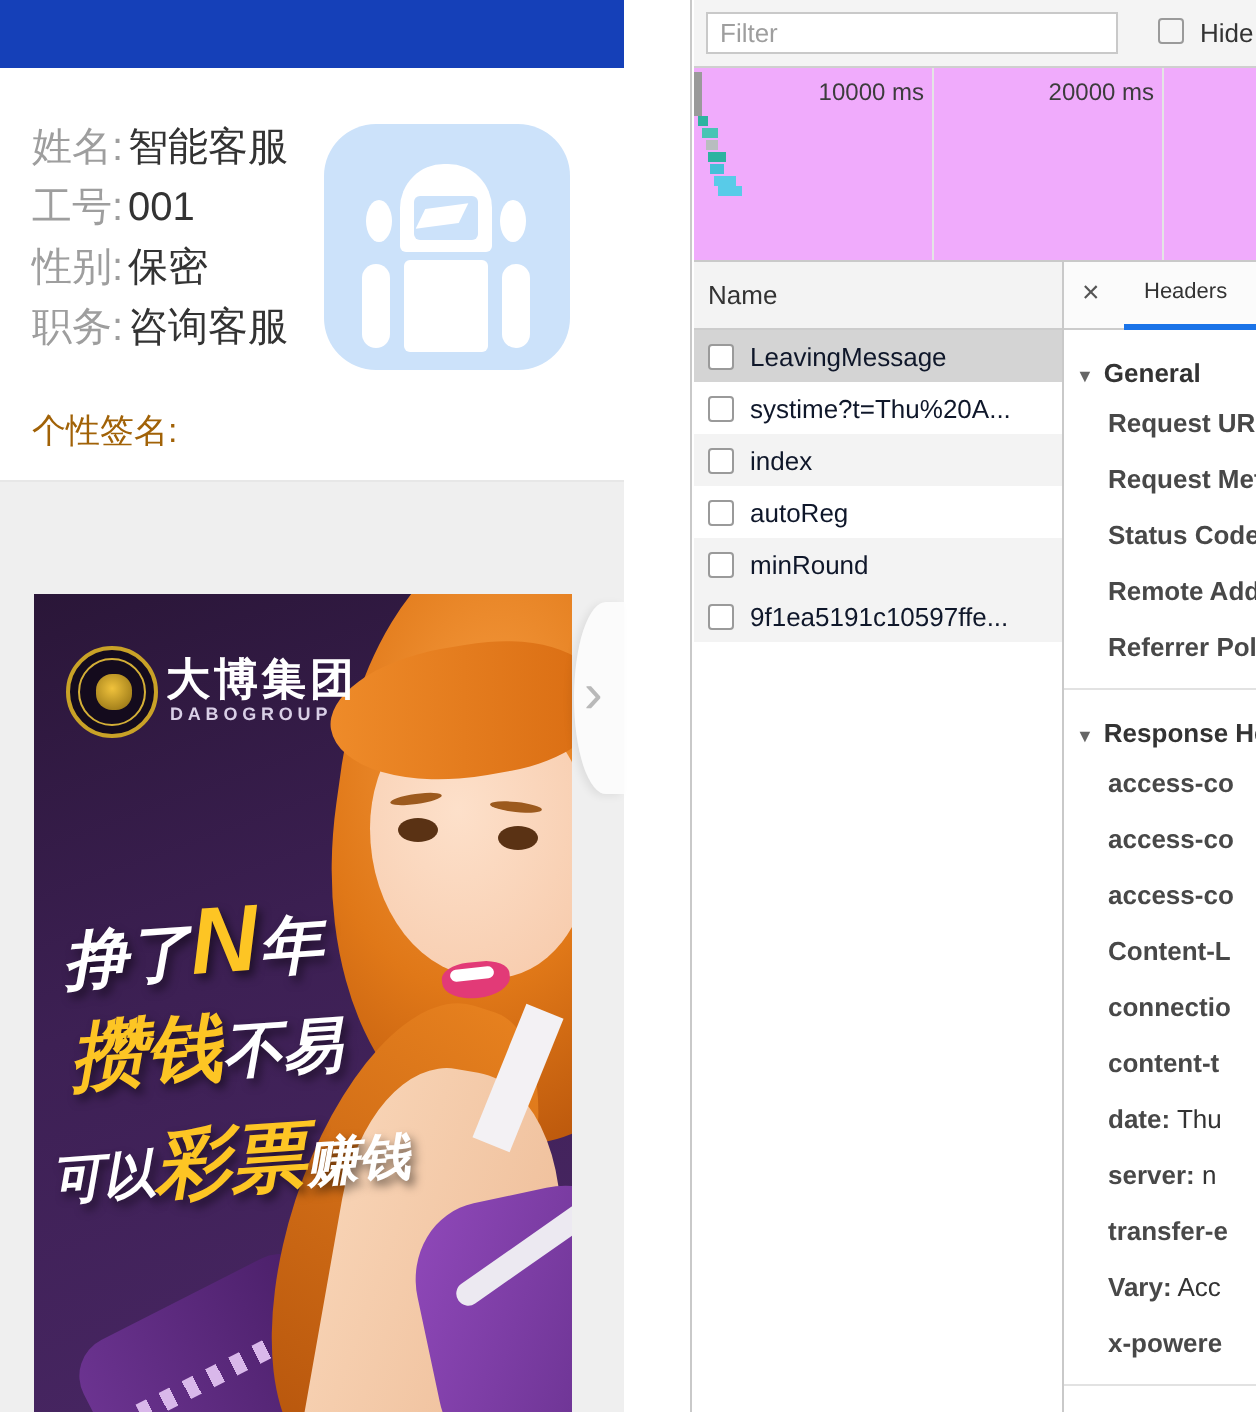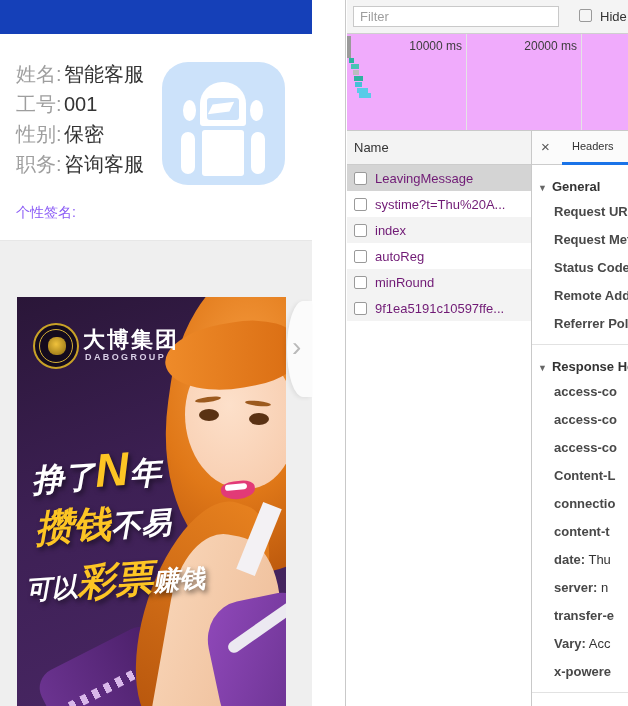--- a/index.html
+++ b/index.html
@@ -9,21 +9,21 @@
   html,body{width:628px;height:706px;overflow:hidden}
   body{font-family:"Liberation Sans",sans-serif;background:#fff;position:relative}
 
   
   .left{position:absolute;left:0;top:0;width:345px;height:706px;background:#fff;overflow:hidden}
   .topbar{position:absolute;left:0;top:0;width:312px;height:34px;background:var(--topbar)}
   .profile-fields{position:absolute;left:16px;top:59px}
   .pfield{height:30px;line-height:30px;font-size:20px;white-space:nowrap}
   .plabel{color:#9e9e9e;display:inline-block;min-width:48px}
   .pvalue{color:#333}
-  .signature{position:absolute;left:16px;top:204px;font-size:14px;color:#8b5cf6}
+  .signature{position:absolute;left:16px;top:204px;font-size:17px;color:#a16207}
   .divider{position:absolute;left:0;top:240px;width:312px;height:1px;background:#e7e7e7}
   .grayarea{position:absolute;left:0;top:241px;width:312px;height:465px;background:#efefef}
 
   
   .avatar{position:absolute;left:162px;top:62px;width:123px;height:123px;border-radius:26px;background:var(--avatarbg)}
   .avatar div{position:absolute;background:#fff}
   .r-head{left:38px;top:20px;width:46px;height:44px;border-radius:22px 22px 3px 3px}
   .r-screen{left:45px;top:36px;width:32px;height:22px;background:var(--avatarbg)!important;border-radius:3px}
   .r-slash{left:49px;top:41px;width:20px;height:10px;transform:skewX(-32deg) rotate(-8deg)}
   .r-ear-l{left:21px;top:38px;width:13px;height:21px;border-radius:50%}
@@ -102,21 +102,21 @@
   .scroll-thumb{position:absolute;left:0;top:2px;width:4px;height:22px;background:#9a9a9a}
   .wbar{position:absolute}
 
   .name-header{position:absolute;left:1px;top:131px;width:184px;height:34px;background:#f3f3f3;
     border-bottom:1px solid #ccc;line-height:33px;padding-left:7px;font-size:13px;color:#333}
   .req-rows{position:absolute;left:1px;top:165px;width:184px}
   .req-row{height:26px;display:flex;align-items:center;background:#fff}
   .req-row.alt{background:#f3f3f3}
   .req-row.sel{background:#d4d4d4}
   .req-row .cbx{position:static;margin-left:7px;flex:none;background:#fff}
-  .req-name{margin-left:8px;color:#701a75;white-space:nowrap;overflow:hidden;text-overflow:ellipsis}
+  .req-name{margin-left:8px;color:#0f172a;white-space:nowrap;overflow:hidden;text-overflow:ellipsis}
 
   .details{position:absolute;left:185px;top:131px;width:98px;height:575px;background:#fff;border-left:1px solid #c9c9c9}
   .tabbar{position:absolute;left:0;top:0;right:0;height:34px;background:#fbfbfb;border-bottom:1px solid #ccc}
   .close-x{position:absolute;left:9px;top:8px;font-size:15px;color:#555;line-height:16px}
   .tab-label{position:absolute;left:40px;top:9px;font-size:11px;color:#333}
   .tab-underline{position:absolute;left:30px;right:0;bottom:-1px;height:3px;background:var(--accent)}
   .details-content{position:absolute;left:0;top:34px;right:0}
   .sec.bordered{border-top:1px solid #e2e2e2;margin-top:6px}
   .sec-title{padding:14px 0 4px 6px;font-size:13px;font-weight:bold;color:#333;white-space:nowrap}
   .tri{font-size:9px;color:#666;margin-right:5px}

